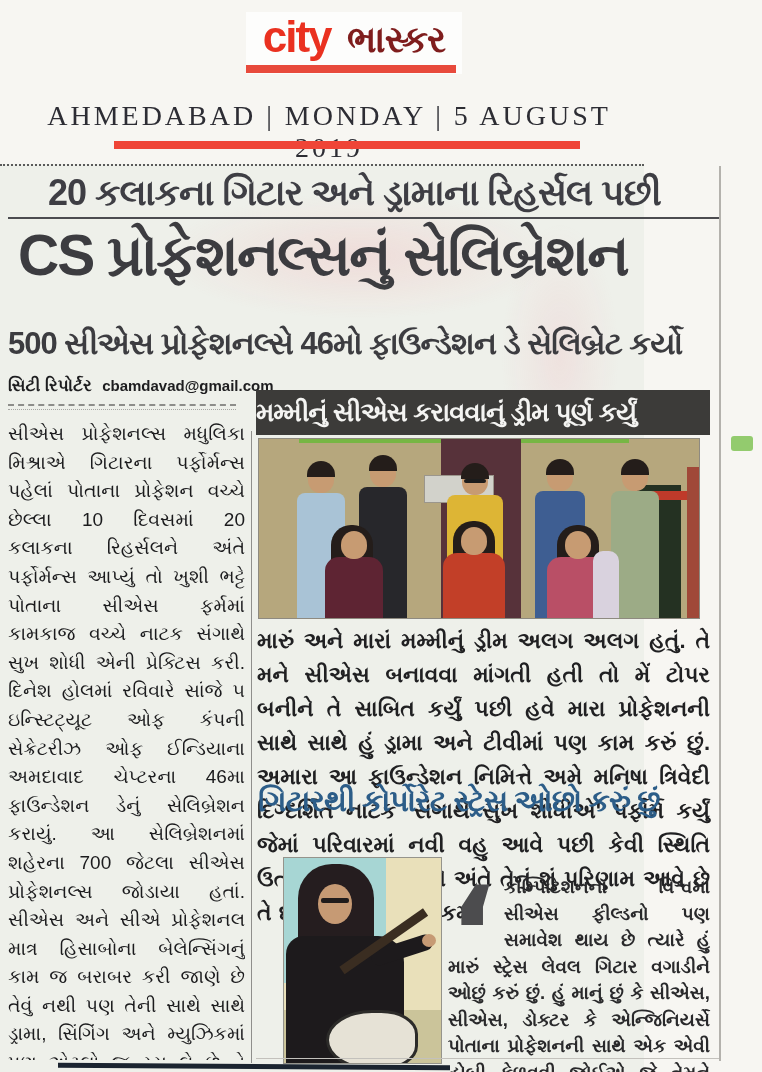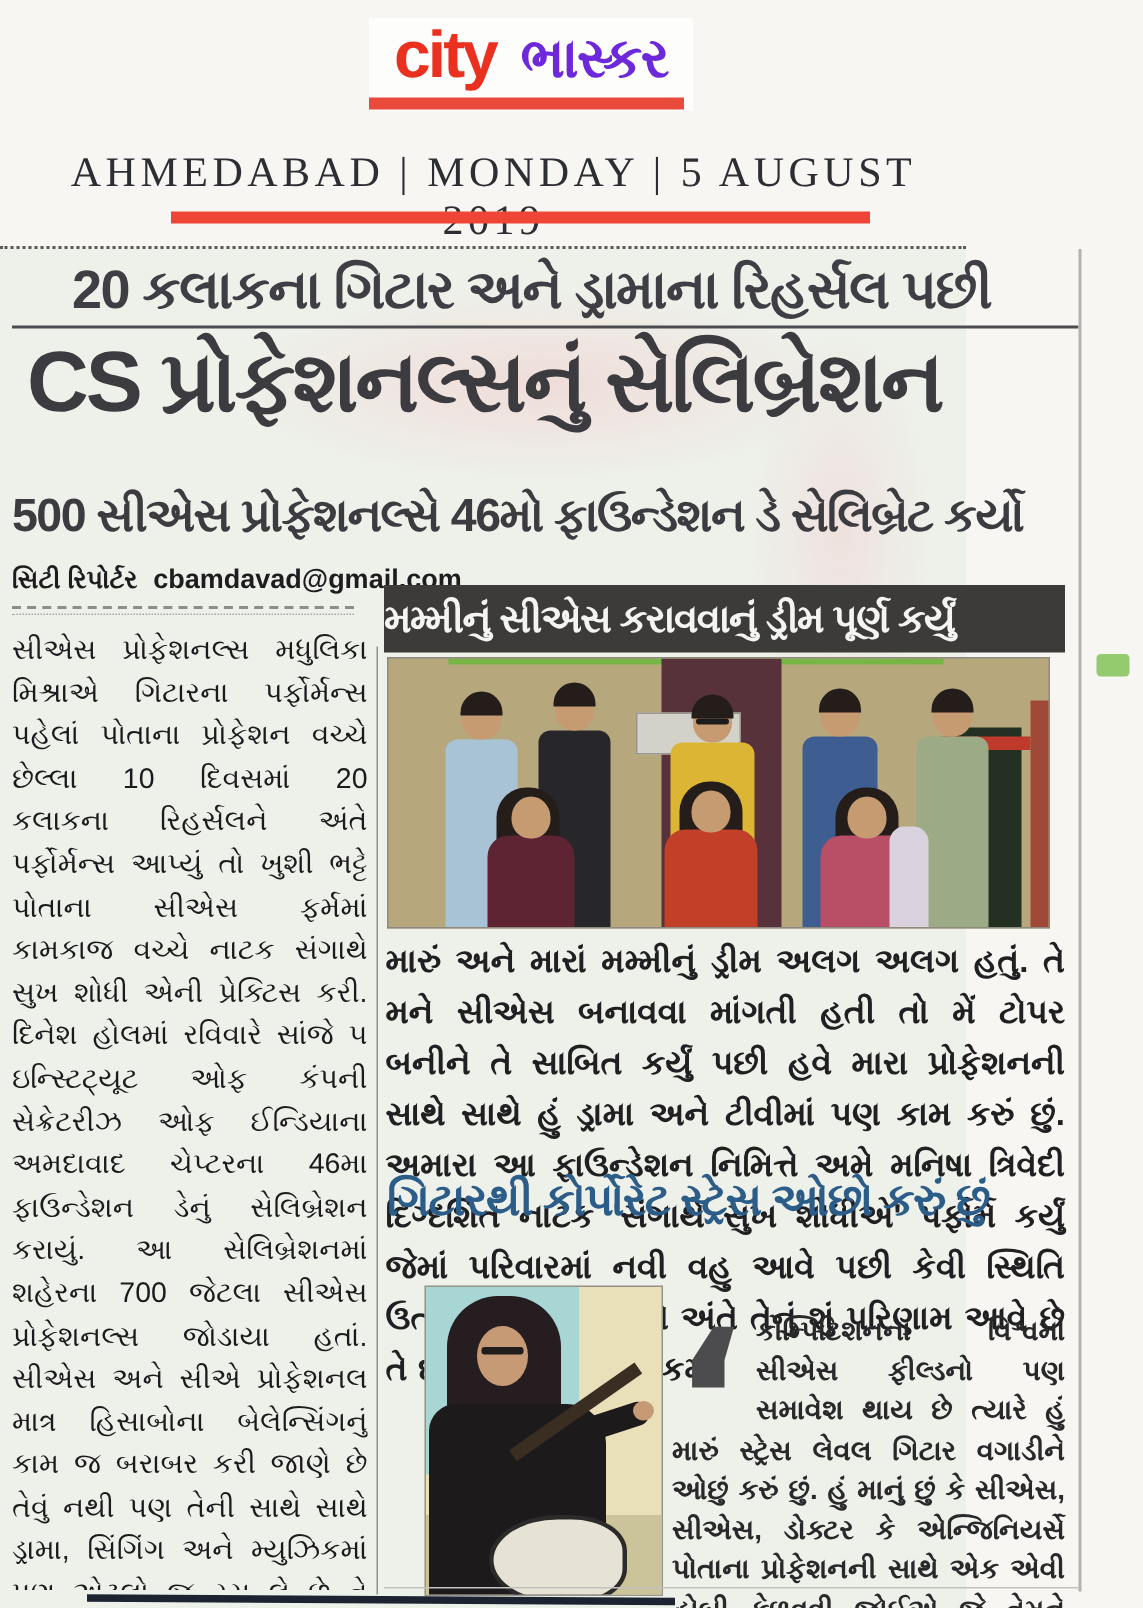--- a/index.html
+++ b/index.html
@@ -12,21 +12,21 @@
   
   .logo-box {
     position:absolute; left:246px; top:12px; width:216px; height:62px;
     background:#fdfdfc; text-align:center; white-space:nowrap;
   }
   .logo-city {
     font-size:44px; font-weight:bold; color:#ea3120; letter-spacing:-2px;
     font-family:Liberation Sans, sans-serif;
   }
   .logo-bhaskar {
-    font-size:37px; font-weight:bold; color:#6d28d9; letter-spacing:-1px;
+    font-size:37px; font-weight:bold; color:#7f1d1d; letter-spacing:-1px;
     font-family:"DejaVu Sans", sans-serif; margin-left:12px;
   }
   .logo-underline {
     position:absolute; left:246px; top:65px; width:210px; height:8px;
     background:#e84a3c;
   }
   .dateline {
     position:absolute; left:0; top:100px; width:626px; text-align:center;
     font-family:"Liberation Serif", serif; font-size:28px; color:#2d2d34;
     letter-spacing:3px;
@@ -54,21 +54,21 @@
   .headline {
     position:absolute; left:6px; top:56px; width:752px;
     font-size:57px; font-weight:bold; color:#3c3c40; letter-spacing:-2px; white-space:nowrap;margin-left:12px;
   }
   .subheadline {
     position:absolute; left:8px; top:160px; width:740px;
     font-size:31px; font-weight:bold; color:#3c3c40; letter-spacing:-1px; white-space:nowrap;
   }
   .reporter { position:absolute; left:8px; top:210px; white-space:nowrap; }
   .reporter-label { font-size:17px; font-weight:bold; color:#1d1d1f; }
-  .reporter-email { font-size:18px; font-weight:bold; color:#1d1d1f; margin-left:6px; }
+  .reporter-email { font-size:15px; font-weight:bold; color:#1d1d1f; margin-left:6px; }
   .reporter-sep {
     position:absolute; left:8px; top:238px; width:228px; height:6px;
     border-top:2px dashed #8d8d8a; border-bottom:1px dotted #a5a5a2;
   }
   
   .body-col {
     position:absolute; left:8px; top:254px; width:237px; height:640px;
     font-size:19px; line-height:28.6px; color:#1b1b1d; text-align:justify;
     word-spacing:2px; overflow:hidden;
   }

